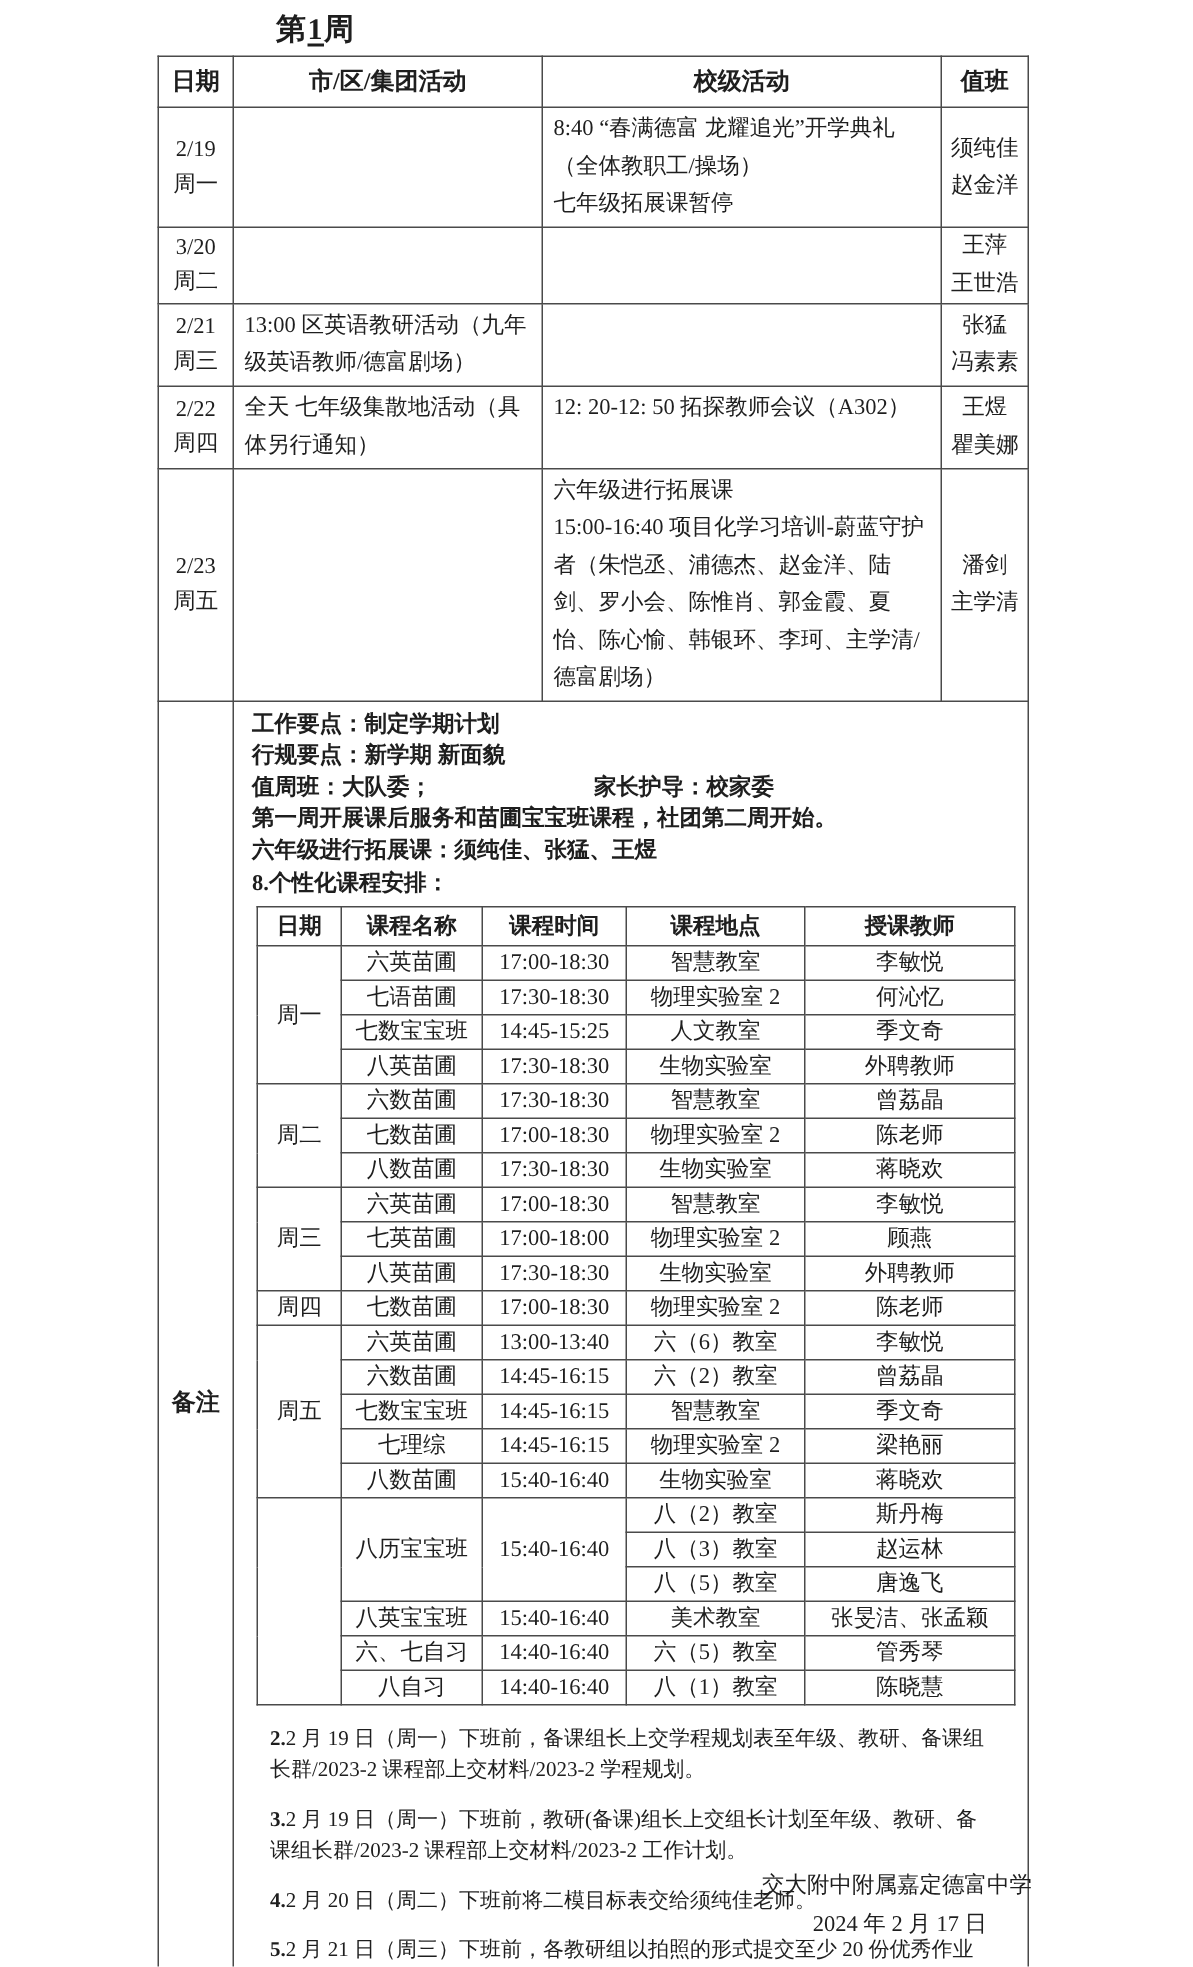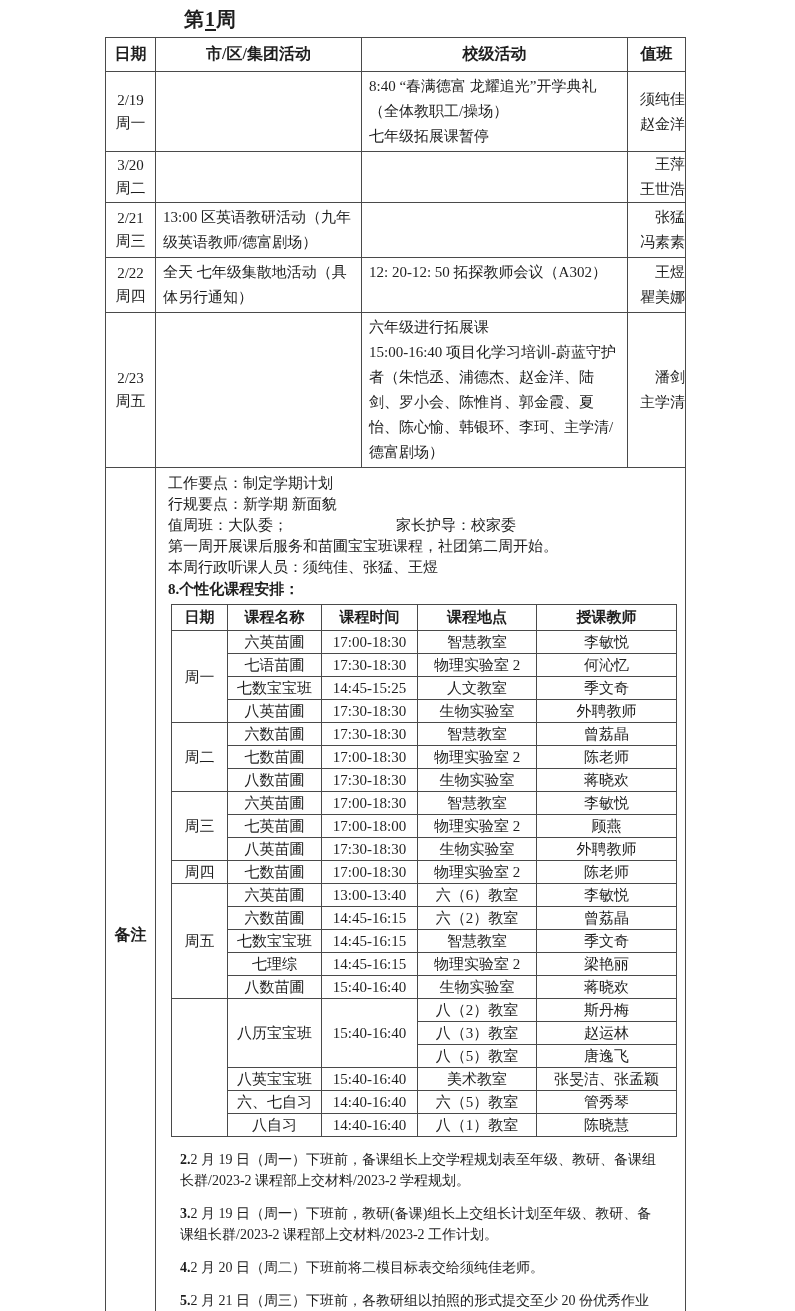--- a/index.html
+++ b/index.html
@@ -19,32 +19,32 @@
 
   
   table.main {
     position:absolute; top:37px; left:105px; width:580px;
     border-collapse:collapse; table-layout:fixed;
   }
   table.main th, table.main td { border:1px solid #4a4a4a; }
   table.main th { font-size:16px; font-weight:bold; height:33px; padding:0; text-align:center; }
   .c-date { text-align:center; font-size:15px; line-height:23px; vertical-align:middle; padding:0; }
   .c-city, .c-school { font-size:15px; line-height:25px; padding:2px 7px; vertical-align:top; white-space:pre-wrap; text-align:left; }
-  .c-duty { text-align:right; font-size:15px; line-height:25px; vertical-align:middle; padding:0; }
+  .c-duty { text-align:center; font-size:15px; line-height:25px; vertical-align:middle; padding:0; }
   tr.r-head   { height:33px; }
   tr.r-mon    { height:64px; }
   tr.r-tue    { height:44px; }
   tr.r-wed    { height:45px; }
   tr.r-thu    { height:44px; }
   tr.r-fri    { height:128px; }
 
   
   .notes-label { text-align:center; font-weight:bold; font-size:16px; vertical-align:middle; }
   .notes-cell { vertical-align:top; padding:5px 8px 4px 12px; }
-  .nline { font-size:15px; line-height:21px; white-space:pre-wrap; }
+  .nline { font-size:15px; line-height:21px; white-space:pre-wrap;font-weight:bold; }
   .nline.bold { font-weight:bold; line-height:23px; }
   .gap { display:inline-block; width:108px; }
 
   
   table.course {
     border-collapse:collapse; table-layout:fixed; width:505px;
     margin:3px 0 2px 3px; text-align:center;
   }
   table.course th, table.course td { border:1px solid #4a4a4a; padding:0 2px; }
   table.course th { font-size:15px; font-weight:bold; height:25px; }
@@ -149,21 +149,21 @@
           </td>
     </tr>
 
     <tr>
       <td class="notes-label">备注</td>
       <td class="notes-cell" colspan="3">
         <div class="nline">工作要点：制定学期计划</div>
         <div class="nline">行规要点：新学期 新面貌</div>
         <div class="nline"><span>值周班：大队委；</span><span class="gap"></span><span>家长护导：校家委</span></div>
         <div class="nline">第一周开展课后服务和苗圃宝宝班课程，社团第二周开始。</div>
-        <div class="nline">本周行政听课人员：须纯佳、张猛、王煜</div>
+        <div class="nline">六年级进行拓展课：须纯佳、张猛、王煜</div>
         <div class="nline bold">8.个性化课程安排：</div>
 
         <table class="course">
           <colgroup>
                 <col style="width:56px">
                 <col style="width:94px">
                 <col style="width:96px">
                 <col style="width:119px">
                 <col style="width:140px">
               </colgroup>
@@ -323,14 +323,18 @@
           <p><b>3.</b><span>2 月 19 日（周一）下班前，教研(备课)组长上交组长计划至年级、教研、备课组长群/2023-2 课程部上交材料/2023-2 工作计划。</span></p>
           <p><b>4.</b><span>2 月 20 日（周二）下班前将二模目标表交给须纯佳老师。</span></p>
           <p><b>5.</b><span>2 月 21 日（周三）下班前，各教研组以拍照的形式提交至少 20 份优秀作业(以学生班级姓名命名）打包上传唐逸飞老师。</span></p>
           <p><b>6.</b><span>2 月 23 日（周五）前各教研组完成优秀作业推送,语数英科综完成学生学习成果画屏的更新和作业墙的布置。</span></p>
         </div>
       </td>
     </tr>
   </tbody>
     </table>
 
+  <div class="footer">
+    <div class="f-school">交大附中附属嘉定德富中学</div>
+    <div class="f-date">2024 年 2 月 17 日</div>
+  </div>
 
 </div>
 
 </body></html>

